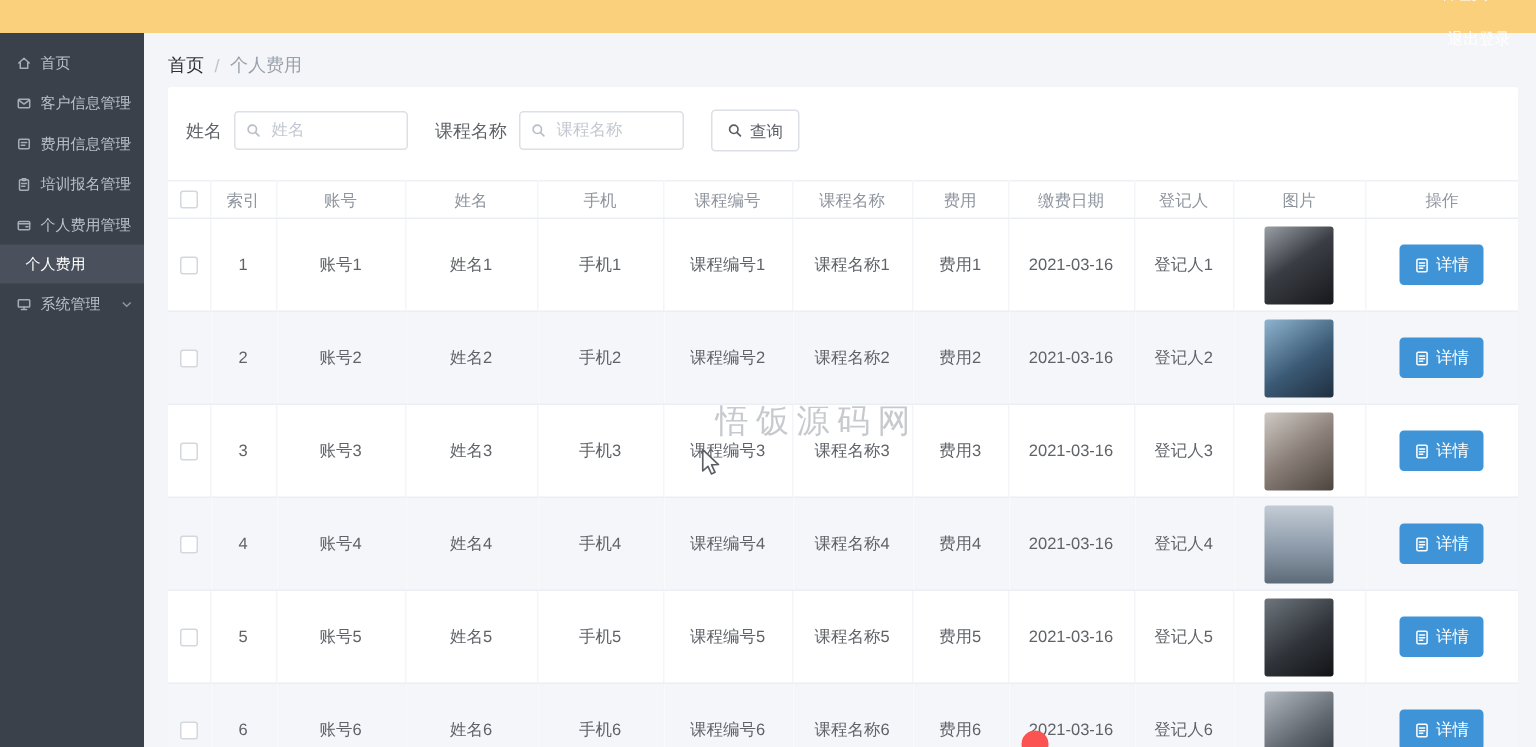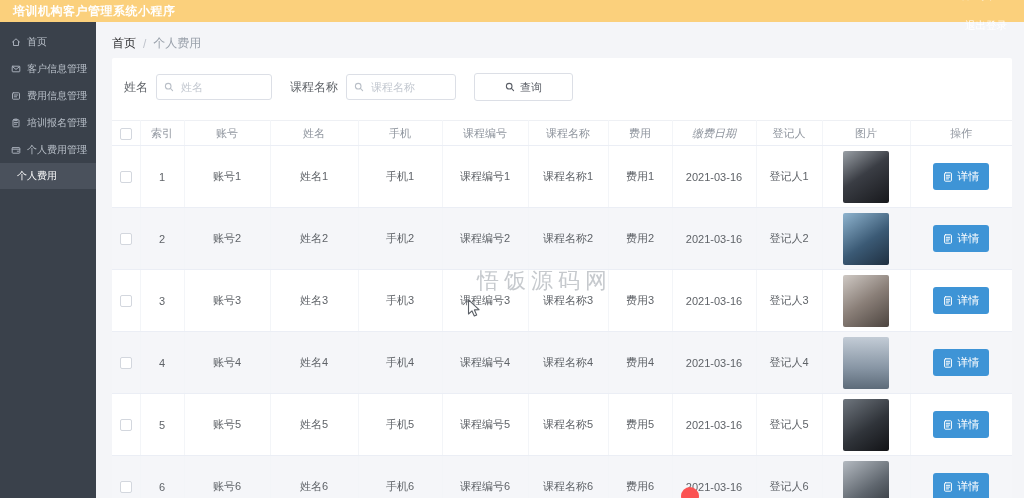--- a/index.html
+++ b/index.html
@@ -55,37 +55,37 @@
   .search-row { display:flex; align-items:center; height:26px; margin:8px 0 0 12px; font-size:12px; color:#5f6368; }
   .fld-label { margin-right:8px; }
   .inp-wrap { position:relative; display:flex; align-items:center; width:116px; height:26px;
     border:1px solid #dcdfe6; border-radius:3px; background:#fff; }
   .inp-wrap input { border:none; outline:none; width:100%; height:100%; padding-left:24px;
     font-size:11px; color:#5f6368; background:transparent; font-family:inherit; }
   .inp-wrap input::placeholder { color:#c3c8d0; }
   .s-icon { position:absolute; left:7px; width:10px; height:10px; }
   .s-icon circle,.s-icon path { fill:none; stroke:#b9bfc7; stroke-width:1.1; stroke-linecap:round; }
   .gap { width:18px; }
-  .query-btn { margin-left:18px; display:inline-flex; align-items:center; gap:5px; height:28px; padding:0 30px;
+  .query-btn { margin-left:18px; display:inline-flex; align-items:center; gap:5px; height:28px; padding:0 10px;
     background:#fff; border:1px solid #dcdfe6; border-radius:3px; font-size:11px; color:#5a5e66; cursor:pointer;
     font-family:inherit; }
   .query-btn .s-icon { position:static; }
   .query-btn .s-icon circle,.query-btn .s-icon path { stroke:#5a5e66; }
 
   
   table { width:100%; border-collapse:collapse; table-layout:fixed; margin-top:20px;
     font-size:11px; color:#5f6368; border-top:1px solid #eef0f4; }
   th,td { border-bottom:1px solid #ebeef5; border-right:1px solid #f3f5f8; text-align:center; padding:0; overflow:hidden; }
   th:last-child,td:last-child { border-right:none; }
   thead th { height:25px; font-weight:400; color:#8f959e; font-size:11px; }
   tbody td { height:62px; }
   tbody tr:nth-child(even) td { background:#f5f6f9; }
   th.c1 { width:28px; } th.c2 { width:44px; } th.c3 { width:86px; } th.c4 { width:88px; }
   th.c5 { width:84px; } th.c6 { width:86px; } th.c7 { width:80px; } th.c8 { width:64px; }
-  th.c9 { width:84px;font-style:italic; } th.c10 { width:66px; } th.c11 { width:88px; }
+  th.c9 { width:84px; } th.c10 { width:66px; } th.c11 { width:88px; }
 
   .cb { display:inline-block; width:12px; height:12px; border:1px solid #d3d7de; border-radius:2px;
     background:#fff; vertical-align:middle; cursor:pointer; }
 
   .photo { width:46px; height:52px; margin:0 auto; border-radius:2px; }
   tbody tr:nth-child(1) .photo { background:linear-gradient(145deg,#9aa0a6 0%,#3a3d44 45%,#17181c 100%); }
   tbody tr:nth-child(2) .photo { background:linear-gradient(145deg,#8fb4cf 0%,#3b5a75 55%,#1f2f40 100%); }
   tbody tr:nth-child(3) .photo { background:linear-gradient(145deg,#cfc9c4 0%,#8a7f78 50%,#4c443f 100%); }
   tbody tr:nth-child(4) .photo { background:linear-gradient(180deg,#c3ccd6 0%,#8795a4 60%,#5d6b79 100%); }
   tbody tr:nth-child(5) .photo { background:linear-gradient(145deg,#6f767e 0%,#30343a 55%,#121316 100%); }
@@ -101,21 +101,20 @@
     font-family:"Liberation Serif","DejaVu Serif",serif; font-size:22px; letter-spacing:5px;
     color:#8e959d; opacity:.5; white-space:nowrap; }
   .cursor { position:absolute; left:467px; top:299px; z-index:60; pointer-events:none; }
   .red-badge { position:absolute; left:681px; top:487px; width:18px; height:18px; border-radius:50%;
     background:#fb5252; z-index:55; cursor:pointer; }
 </style>
 </head>
 <body>
 
 <div class="topbar">
-  <span class="title">培训机构客户管理系统小程序</span>
   <span class="right">
     <span>管理员:abo</span>
     <span>退出登录</span>
   </span>
 </div>
 
 <div class="sidebar">
   <div class="menu-item">
     <svg class="mi" viewBox="0 0 10 10">
         <path d="M1.5 5 L5 1.8 L8.5 5 M2.5 4.4 V8.5 H7.5 V4.4"></path>
@@ -157,20 +156,30 @@
         <rect x="1.2" y="2.6" width="7.6" height="5.6" rx="0.7"></rect>
         <path d="M1.2 4.2 h7.6 M6.3 6.2 h1.4"></path>
       </svg>
     <span class="lbl">个人费用管理</span>
     <svg class="chev up" viewBox="0 0 8 6">
         <path d="M1 1.5 L4 4.3 L7 1.5"></path>
       </svg>
   </div>
   <div class="submenu-item">
     <span>个人费用</span>
+  </div>
+  <div class="menu-item">
+    <svg class="mi" viewBox="0 0 10 10">
+        <rect x="1.2" y="1.8" width="7.6" height="4.8" rx="0.5"></rect>
+        <path d="M5 6.6 v1.5 M3.3 8.4 h3.4"></path>
+      </svg>
+    <span class="lbl">系统管理</span>
+    <svg class="chev" viewBox="0 0 8 6">
+        <path d="M1 1.5 L4 4.3 L7 1.5"></path>
+      </svg>
   </div>
 </div>
 
 <div class="main">
   <div class="breadcrumb">
     <span class="home">首页</span>
     <span class="sep">/</span>
     <span class="current">个人费用</span>
   </div>
 

